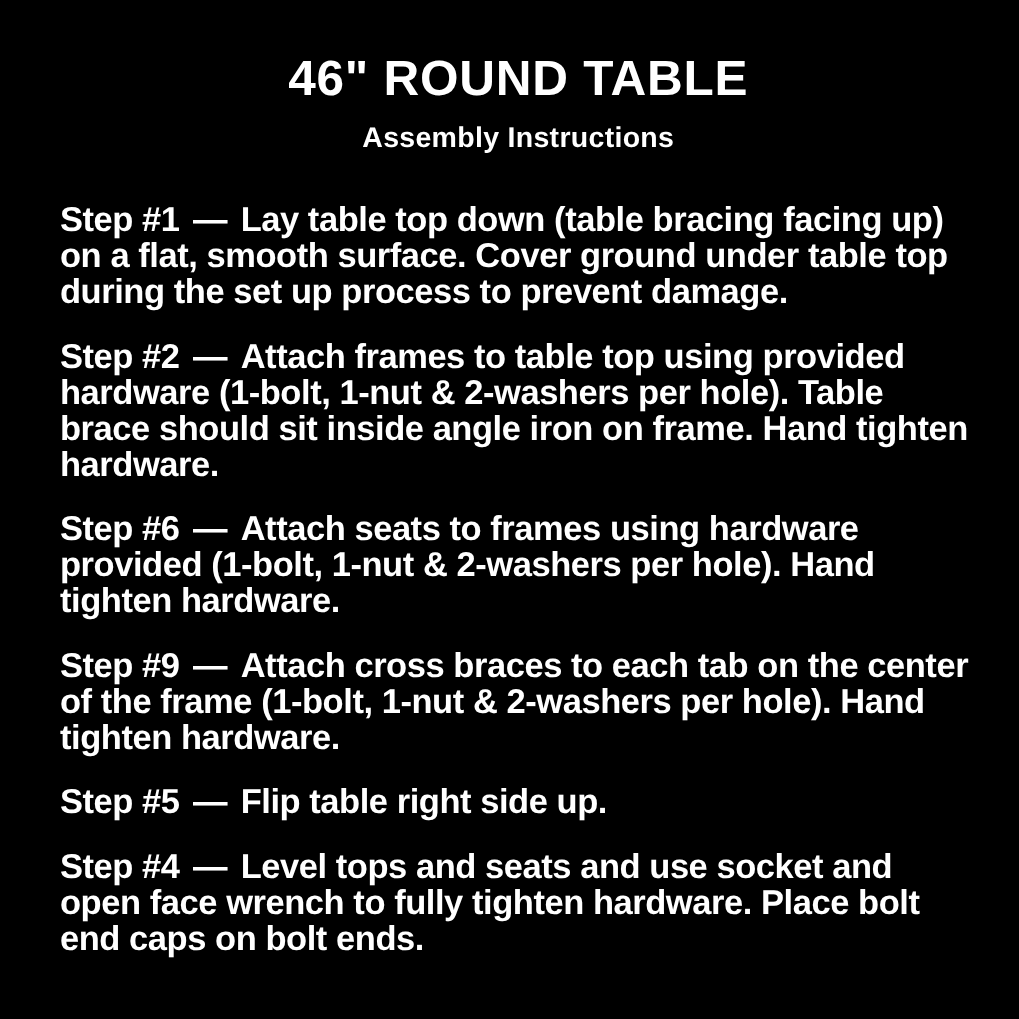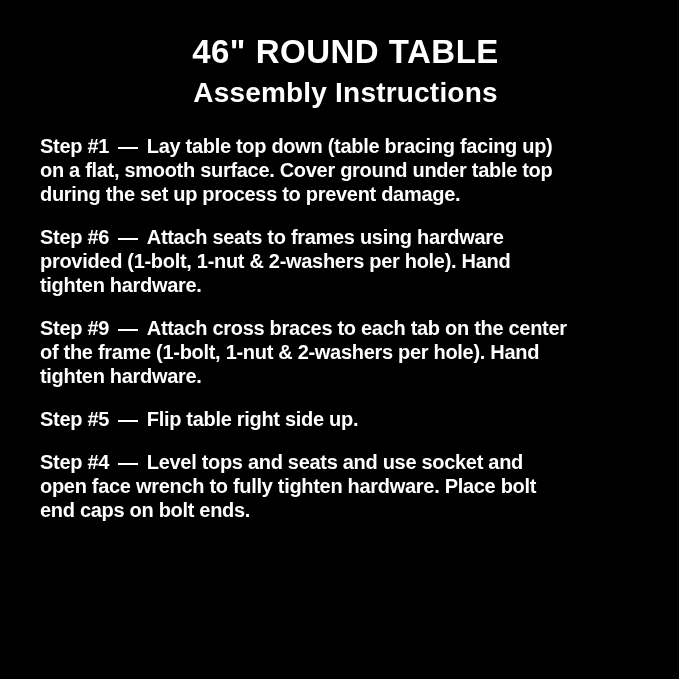--- a/index.html
+++ b/index.html
@@ -24,28 +24,28 @@
   }
   .title {
     margin: 0 0 10px 0;
     font-size: 33px;
     line-height: 36px;
     text-align: center;
     letter-spacing: 0.5px;
   }
   .subtitle {
     margin: 1px 0 28px 0;
-    font-size: 28px;
+    font-size: 19px;
     line-height: 26px;
     text-align: center;
     letter-spacing: 0.2px;
   }
   .step {
     margin: 0 0 19px 0;
-    font-size: 20px;
+    font-size: 23px;
     line-height: 24px;
     letter-spacing: -0.3px;
   }
   .step-dash {
     display: inline-block;
     margin: 0 9px;
   }
   .step-text {
     white-space: pre;
   }
@@ -55,20 +55,24 @@
 
 <div class="card">
   <h1 class="title">46" ROUND TABLE</h1>
   <h2 class="subtitle">Assembly Instructions</h2>
 
   <div class="steps">
     <p class="step"><span class="step-label">Step #1</span><span class="step-dash">—</span><span class="step-text">Lay table top down (table bracing facing up)
 on a flat, smooth surface. Cover ground under table top
 during the set up process to prevent damage.</span></p>
 
+    <p class="step"><span class="step-label">Step #2</span><span class="step-dash">—</span><span class="step-text">Attach frames to table top using provided
+hardware (1-bolt, 1-nut &amp; 2-washers per hole). Table
+brace should sit inside angle iron on frame. Hand tighten
+hardware.</span></p>
 
     <p class="step"><span class="step-label">Step #6</span><span class="step-dash">—</span><span class="step-text">Attach seats to frames using hardware
 provided (1-bolt, 1-nut &amp; 2-washers per hole). Hand
 tighten hardware.</span></p>
 
     <p class="step"><span class="step-label">Step #9</span><span class="step-dash">—</span><span class="step-text">Attach cross braces to each tab on the center
 of the frame (1-bolt, 1-nut &amp; 2-washers per hole). Hand
 tighten hardware.</span></p>
 
     <p class="step"><span class="step-label">Step #5</span><span class="step-dash">—</span><span class="step-text">Flip table right side up.</span></p>

